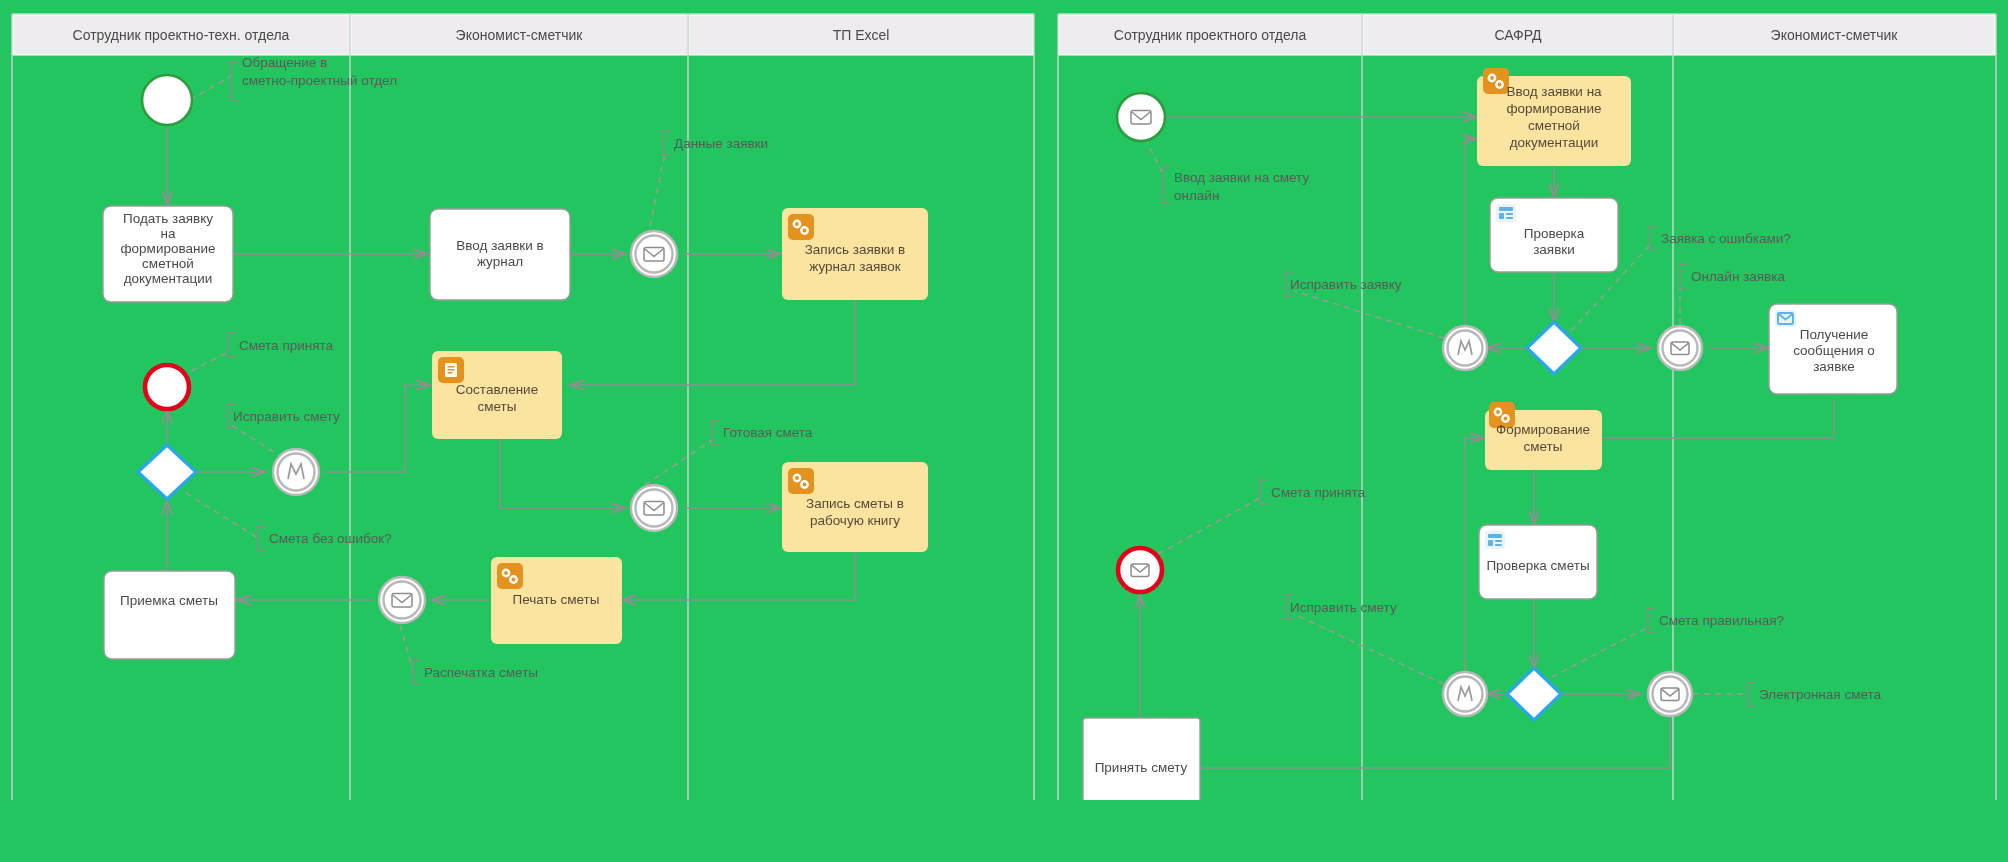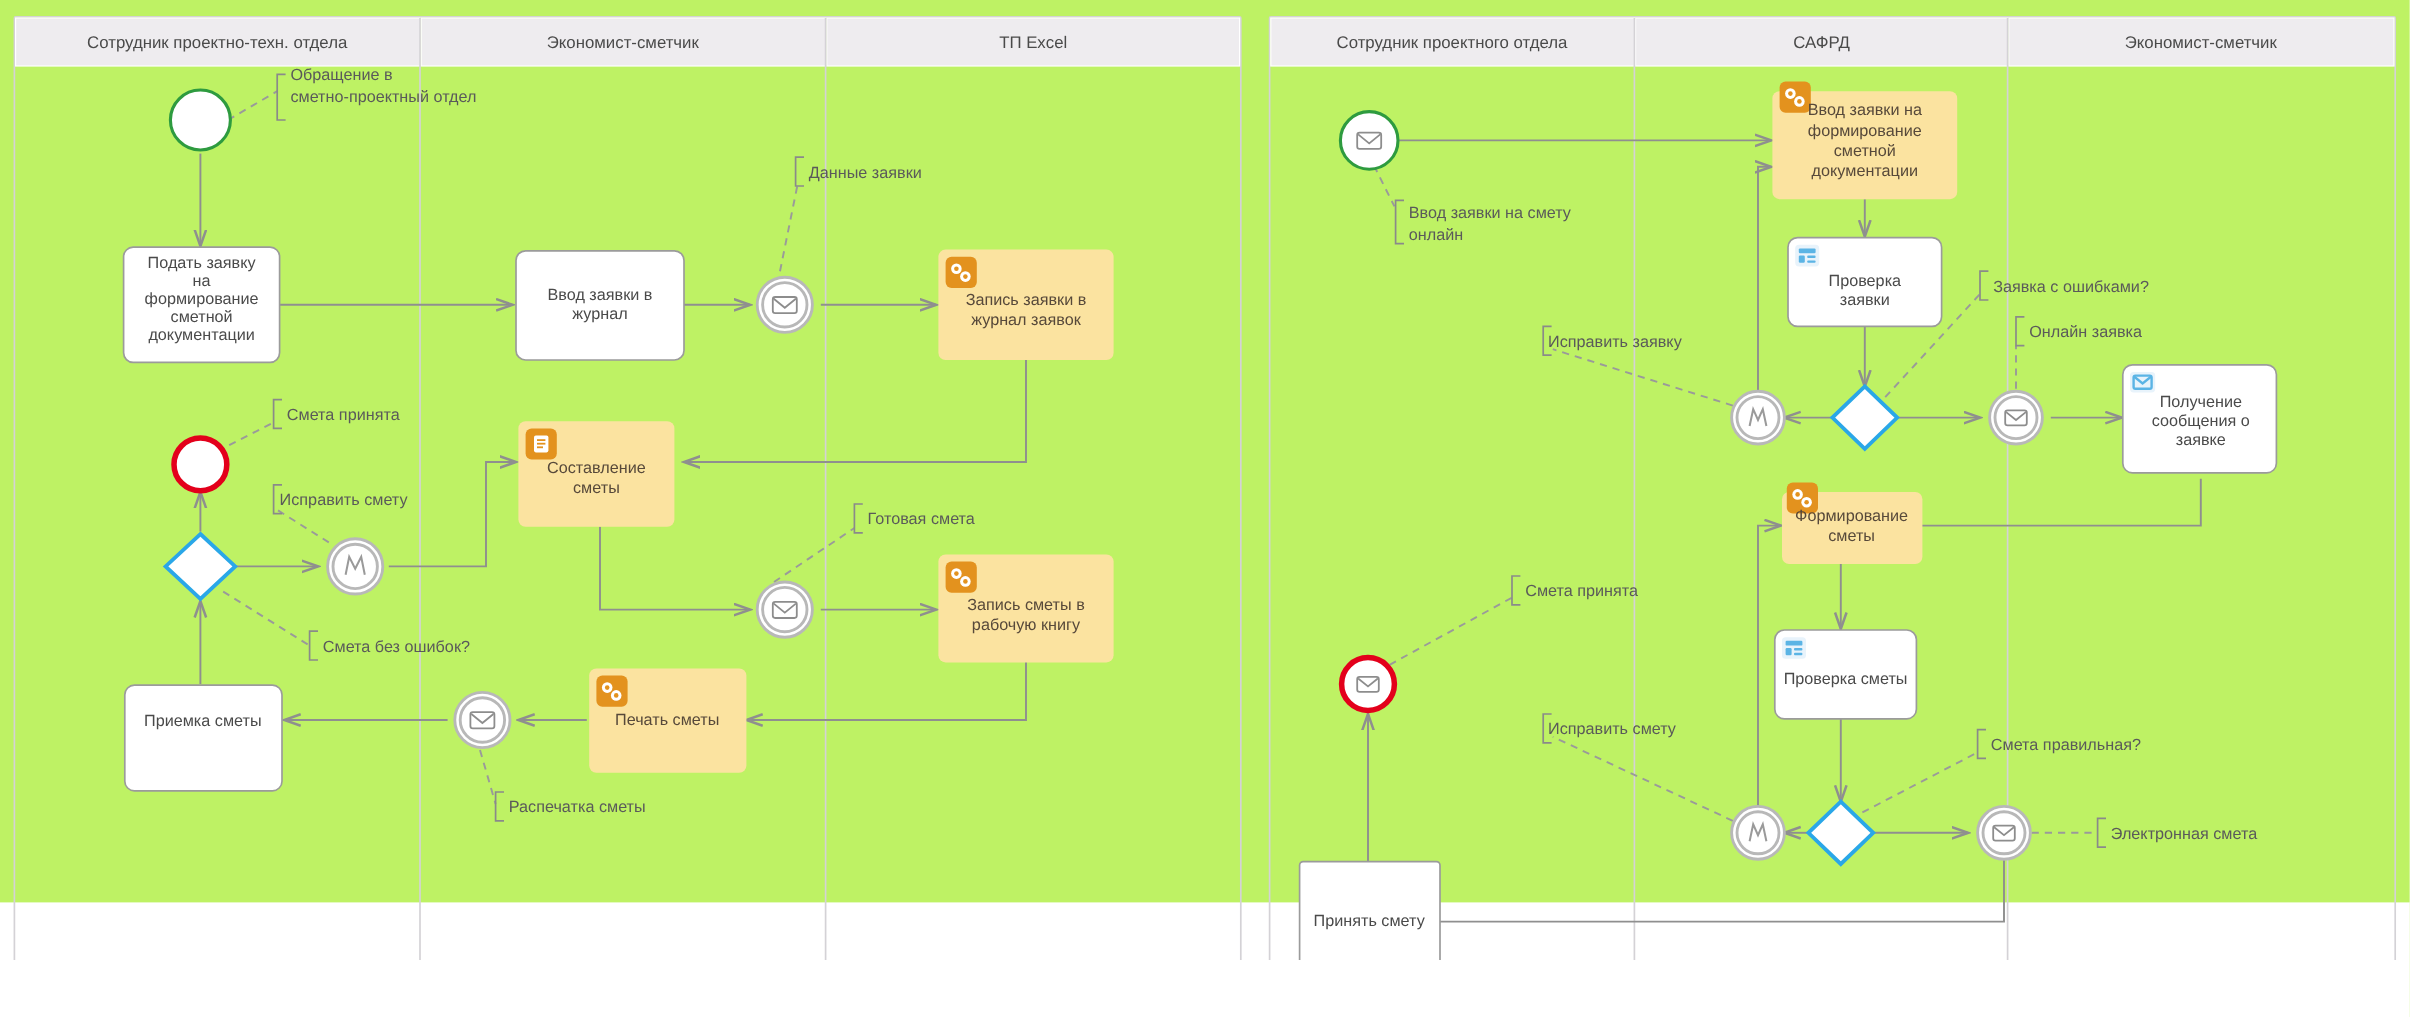--- a/index.html
+++ b/index.html
@@ -10,22 +10,22 @@
   }
   body {
     width: 2008px;
     height: 862px;
     font-family: "Liberation Sans", sans-serif;
     overflow: hidden;
   }
   #stage {
     position: relative;
     width: 2008px;
-    height: 752px;
-    background: #bef264;
+    height: 862px;
+    background: #22c55e;
   }
   svg.diagram {
     position: absolute;
     top: 0;
     left: 0;
     display: block;
   }
   .lane-header-rect {
     fill: #eeecef;
     stroke: #ffffff;

